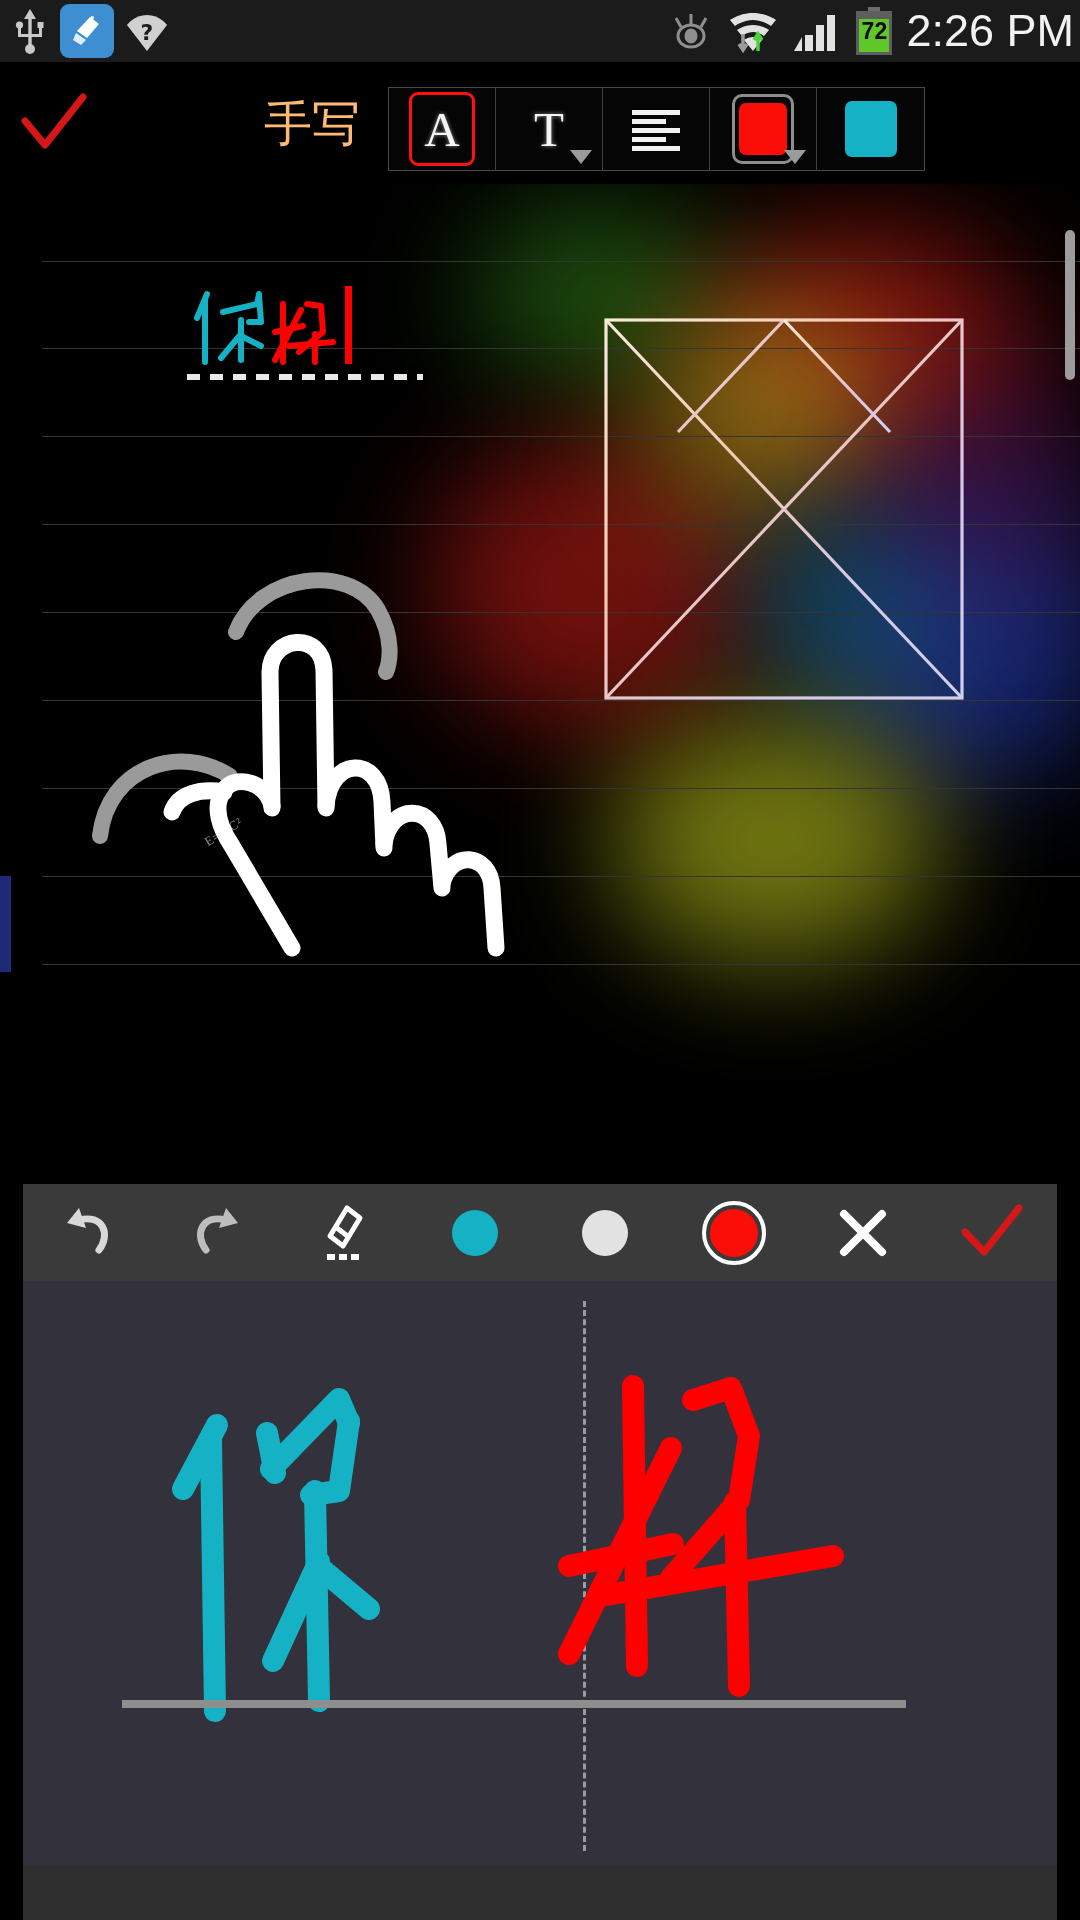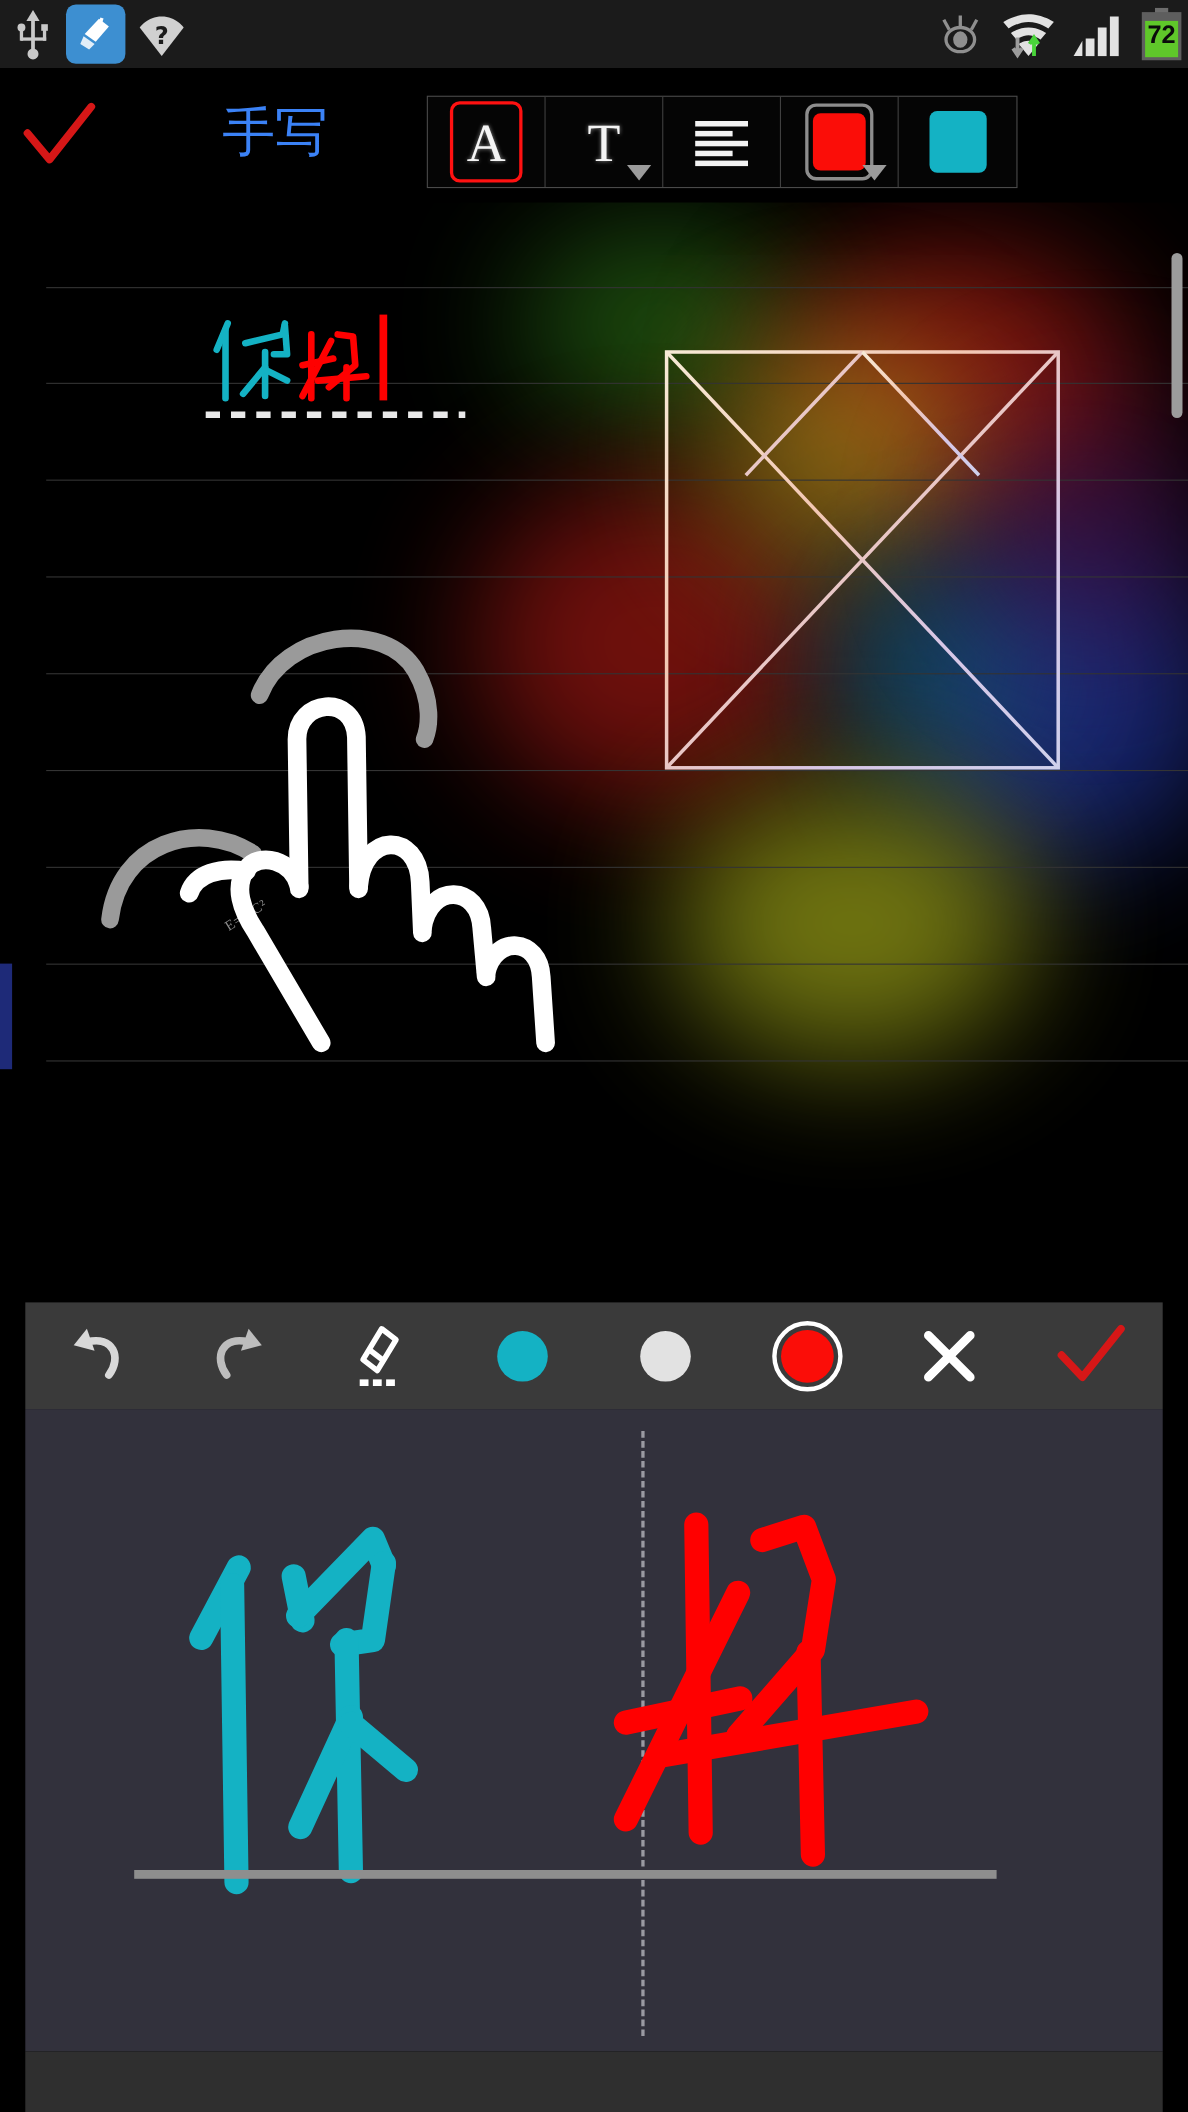--- a/index.html
+++ b/index.html
@@ -84,24 +84,24 @@
     left: 14px; top: 18px;
     width: 80px; height: 88px;
     display: flex; align-items: center; justify-content: center;
     cursor: pointer;
   }
   #doc-title {
     position: absolute;
     left: 140px; top: 20px;
     width: 220px; height: 84px;
     line-height: 84px;
-    color: #3b82f6;
+    color: #fdba74;
     font-size: 48px;
-    font-family: Liberation Mono, monospace;
-    text-align: center;
+    font-family: Liberation Serif, serif;
+    text-align: right;
     white-space: nowrap;
   }
   #tool-group {
     position: absolute;
     left: 388px; top: 25px;
     height: 84px;
     display: flex;
     border: 1px solid #4a4a4a;
     box-sizing: border-box;
     background: #050505;
@@ -350,20 +350,21 @@
       </svg>
 
       <div class="battery-wrap">
         <svg width="40" height="48" viewBox="0 0 40 48">
           <rect x="14" y="0" width="12" height="5" fill="#6d6d6d"></rect>
           <rect x="2" y="4" width="36" height="44" fill="#5e5e5e"></rect>
           <rect x="5" y="12" width="30" height="33" fill="#5fc72a"></rect>
         </svg>
         <div class="batt-num">72</div>
       </div>
+      <div id="clock">2:26 PM</div>
     </div>
   </div>
 
   <div id="toolbar">
 
     <div id="check-confirm">
       <svg width="70" height="62" viewBox="0 0 70 62">
         <path d="M6 28 L26 52 L64 4" stroke="#d61717" stroke-width="7" fill="none" stroke-linecap="round" stroke-linejoin="round"></path>
       </svg>
     </div>

